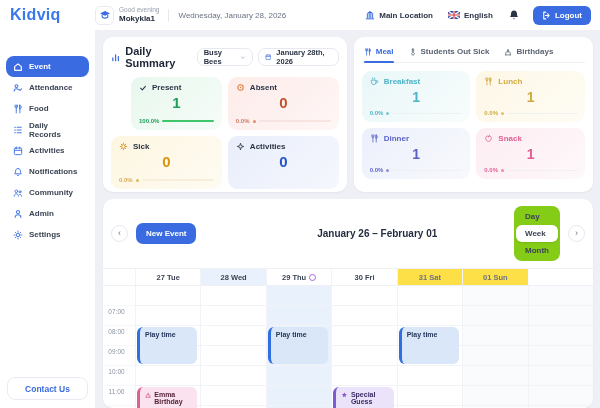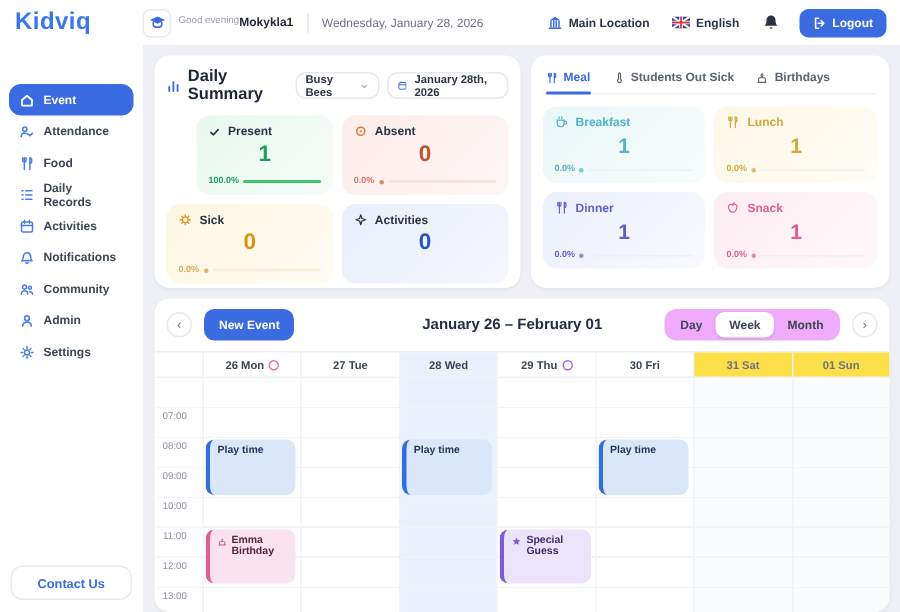--- a/index.html
+++ b/index.html
@@ -5,21 +5,21 @@
   * { margin:0; padding:0; box-sizing:border-box; }
   html,body { width:600px; height:408px; overflow:hidden; }
   body { font-family:"Liberation Sans", sans-serif; background:#eef0f5; color:#2b3445; }
   svg { display:block; }
 
   
   .topbar { height:30px; background:#fff; display:flex; align-items:center; }
   .logo { width:95px; padding-left:10px; font-size:16px; font-weight:800; color:#3a78ea; letter-spacing:.3px; }
   .greet { display:flex; align-items:center; gap:5px; }
   .cap-box { width:19px; height:19px; border:1px solid #e8ecf2; border-radius:5px; display:flex; align-items:center; justify-content:center; }
-  .greet-txt { display:flex; flex-direction:row; line-height:1.25; }
+  .greet-txt { display:flex; flex-direction:column; line-height:1.25; }
   .greet-sm { font-size:6.5px; color:#98a0ad; }
   .greet-name { font-size:8px; font-weight:700; color:#1f2736; }
   .vdiv { width:1px; height:13px; background:#e6e9ef; margin:0 9px; }
   .top-date { font-size:8px; color:#6a7284; }
   .top-spacer { flex:1; }
   .top-item { display:flex; align-items:center; gap:4px; font-size:8px; font-weight:600; color:#2b3445; margin-right:15px; }
   .logout-btn { background:#3a6be0; color:#fff; font-size:8px; font-weight:700; border-radius:6px; padding:5px 9px; display:flex; gap:4px; margin-right:9px; cursor:pointer; }
 
   
   .body-row { display:flex; height:378px; }
@@ -77,21 +77,21 @@
   .lunch     { background:linear-gradient(135deg,#fdf7e6,#fefcf4); color:#d1a93e; }
   .dinner    { background:linear-gradient(135deg,#ecf0fb,#f8f9fd); color:#5c61c9; }
   .snack     { background:linear-gradient(135deg,#fdedf3,#fef8fa); color:#df5f92; }
 
   
   .cal-card { flex:1; display:flex; flex-direction:column; padding-top:7px; overflow:hidden; }
   .cal-header { display:flex; align-items:center; padding:0 8px 7px; }
   .nav-circle { width:17px; height:17px; border-radius:50%; border:1px solid #e6e9ef; background:#fff; color:#6a7284; font-size:9px; line-height:1; display:flex; align-items:center; justify-content:center; cursor:pointer; }
   .new-event { background:#3a6be0; color:#fff; font-size:8px; font-weight:700; padding:6px 10px; border-radius:7px; margin-left:8px; cursor:pointer; }
   .range { flex:1; text-align:center; font-size:10px; font-weight:700; color:#242e40;padding-left:44px; }
-  .segment { display:flex; background:#f0abfc; border-radius:8px; padding:2px; margin-right:8px; }
+  .segment { display:flex; background:#84cc16; border-radius:8px; padding:2px; margin-right:8px;flex-direction:column; }
   .seg { font-size:8px; font-weight:600; color:#3c4554; padding:4px 9px; border-radius:6px; cursor:pointer; }
   .seg.active { background:#fff; box-shadow:0 1px 2px rgba(0,0,0,.1); }
 
   .cal-grid-head { display:grid; grid-template-columns:32px repeat(7,1fr); border-top:1px solid #eef0f4; border-bottom:1px solid #eef0f4; }
   .day-head { height:16px; display:flex; align-items:center; justify-content:center; gap:3px; font-size:7.5px; font-weight:600; color:#3c4554; border-left:1px solid #f1f3f6; }
   .day-head.today { background:#e9f2fc; }
   .day-head.weekend { background:#fde047; color:#6a7284; }
   .badge-ring { width:7px; height:7px; border-radius:50%; flex:none; }
   .badge-birthday { border:1.5px solid #e76fa0; }
   .badge-special { border:1.5px solid #a868d8; }
@@ -408,24 +408,20 @@
           <span class="seg">Day</span>
           <span class="seg active">Week</span>
           <span class="seg">Month</span>
         </span>
         <span class="nav-circle">›</span>
       </div>
 
       <div class="cal-grid-head">
         <div class="day-head" style="border-left:none;"></div>
         <div class="day-head">
-          <span>26 Mon</span>
-          <span class="badge-ring badge-birthday"></span>
-        </div>
-        <div class="day-head">
             <span>27 Tue</span>
           </div>
         <div class="day-head today">
             <span>28 Wed</span>
           </div>
         <div class="day-head">
           <span>29 Thu</span>
           <span class="badge-ring badge-special"></span>
         </div>
         <div class="day-head">

